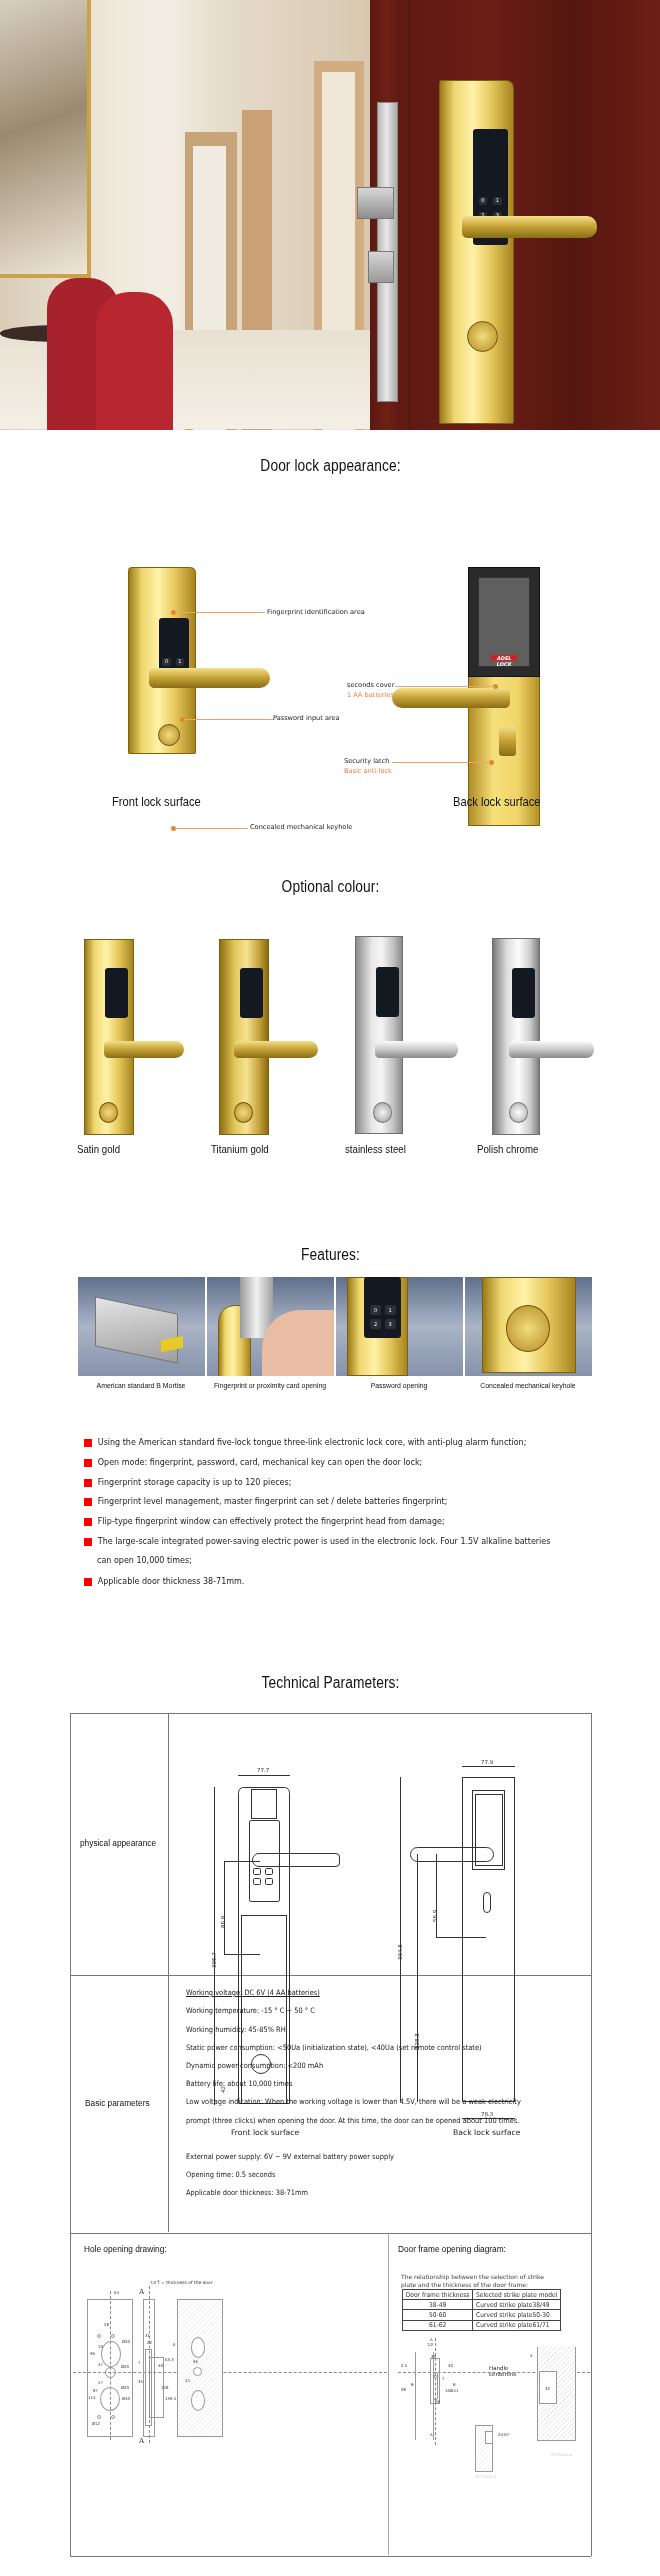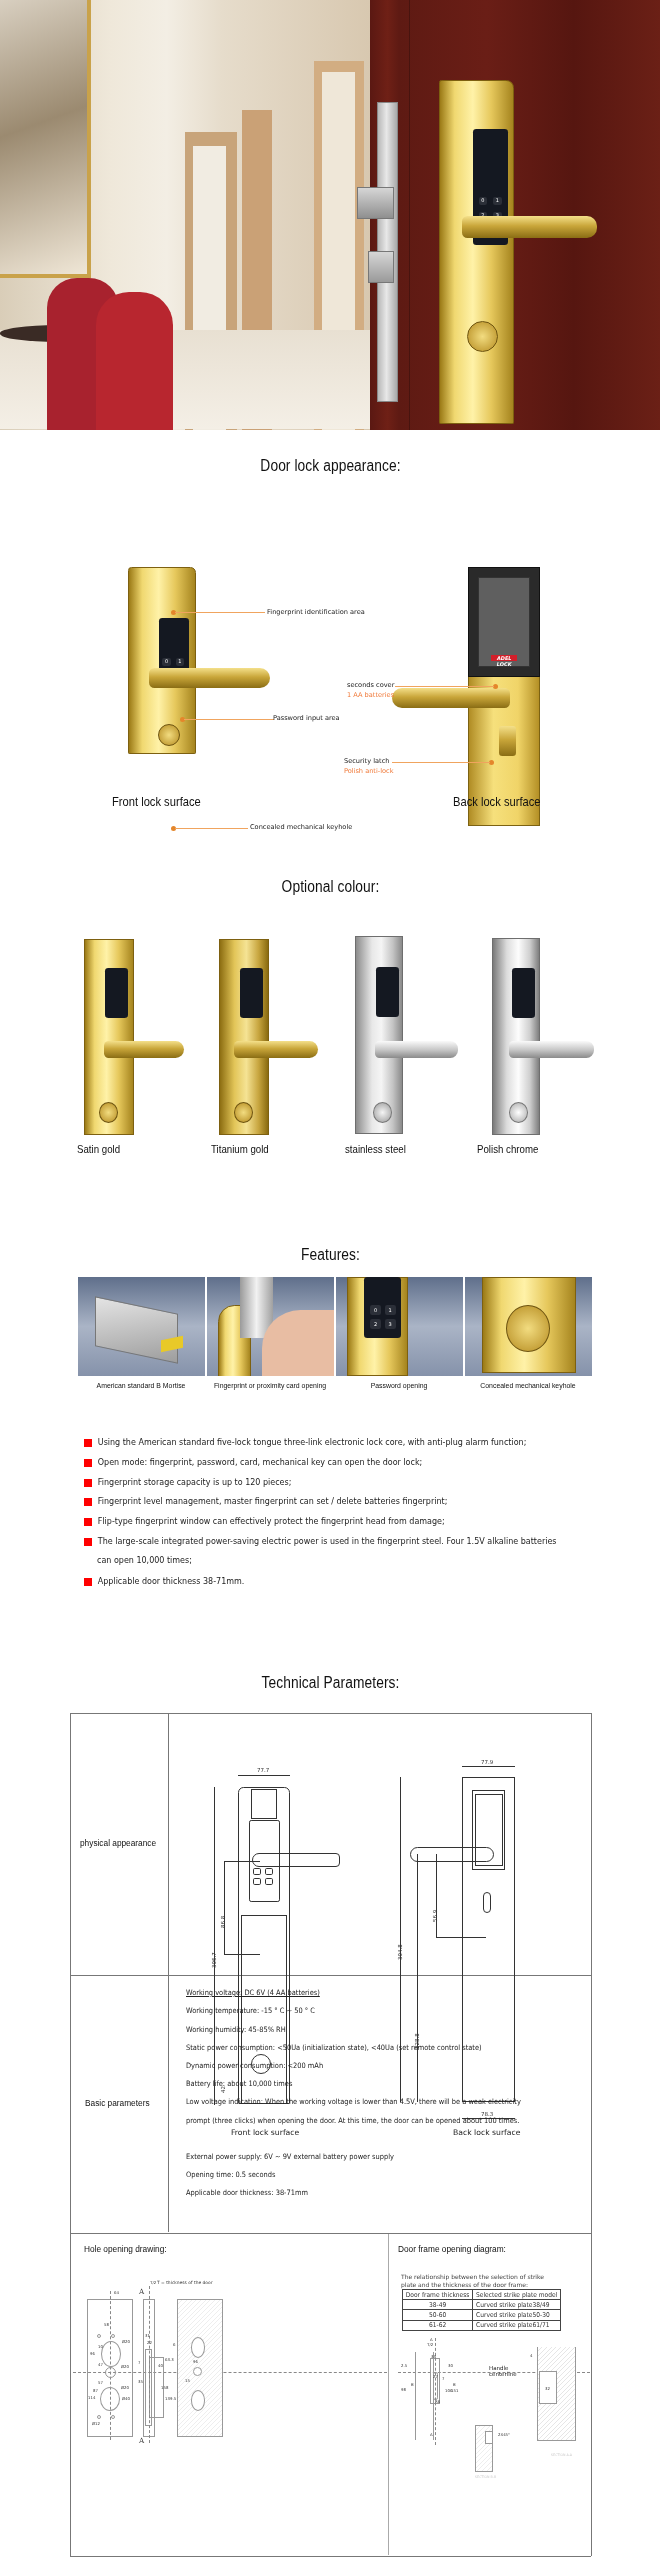--- a/index.html
+++ b/index.html
@@ -136,21 +136,21 @@
 <div class="handle" style="left:499px;top:726px;width:16.5px;height:30px;border-radius:3.3px;"></div>
 
 <div class="dot" style="left:493px;top:684px;"></div>
 <div class="lead" style="left:395px;top:686px;width:99px;"></div>
 <div class="callout" style="left:347px;top:681px;">seconds cover</div>
 <div class="callout orange" style="left:347px;top:691px;">1 AA batteries</div>
 
 <div class="dot" style="left:489px;top:760px;"></div>
 <div class="lead" style="left:392px;top:762px;width:98px;"></div>
 <div class="callout" style="left:344px;top:757px;">Security latch</div>
-<div class="callout orange" style="left:344px;top:767px;">Polish anti-lock</div>
+<div class="callout orange" style="left:344px;top:767px;">Basic anti-lock</div>
 
 <div class="cap" style="left:453px;top:795px;">Back lock surface</div>
 
 <div class="sec-title" style="top:878px;">Optional colour:</div>
 
 <div>
   <div class="goldplate" style="left:84px;top:939px;width:50px;height:196px;"></div>
   <div class="keypanel" style="left:105px;top:968px;width:23px;height:50px;"></div>
   <div class="handle" style="left:104px;top:1041px;width:80px;height:16.5px;"></div>
   <div class="keyhole" style="left:99px;top:1102px;width:19px;height:21px;"></div>
@@ -224,21 +224,21 @@
   <div class="bullet-row" style="top:1496px;">
       <span class="bullet-sq"></span>
       <span>Fingerprint level management, master fingerprint can set / delete batteries fingerprint;</span>
     </div>
   <div class="bullet-row" style="top:1516px;">
       <span class="bullet-sq"></span>
       <span>Flip-type fingerprint window can effectively protect the fingerprint head from damage;</span>
     </div>
   <div class="bullet-row" style="top:1536px;">
       <span class="bullet-sq"></span>
-      <span>The large-scale integrated power-saving electric power is used in the fingerprint steel. Four 1.5V alkaline batteries</span>
+      <span>The large-scale integrated power-saving electric power is used in the electronic lock. Four 1.5V alkaline batteries</span>
     </div>
   <div class="bullet-cont" style="top:1556px;">can open 10,000 times;</div>
   <div class="bullet-row" style="top:1576px;">
       <span class="bullet-sq"></span>
       <span>Applicable door thickness 38-71mm.</span>
     </div>
 </div>
 
 <div class="sec-title" style="top:1674px;">Technical Parameters:</div>
 

